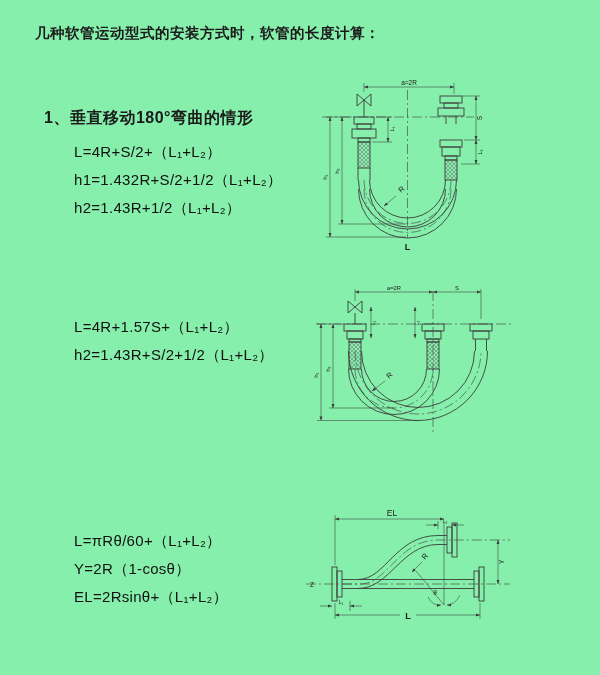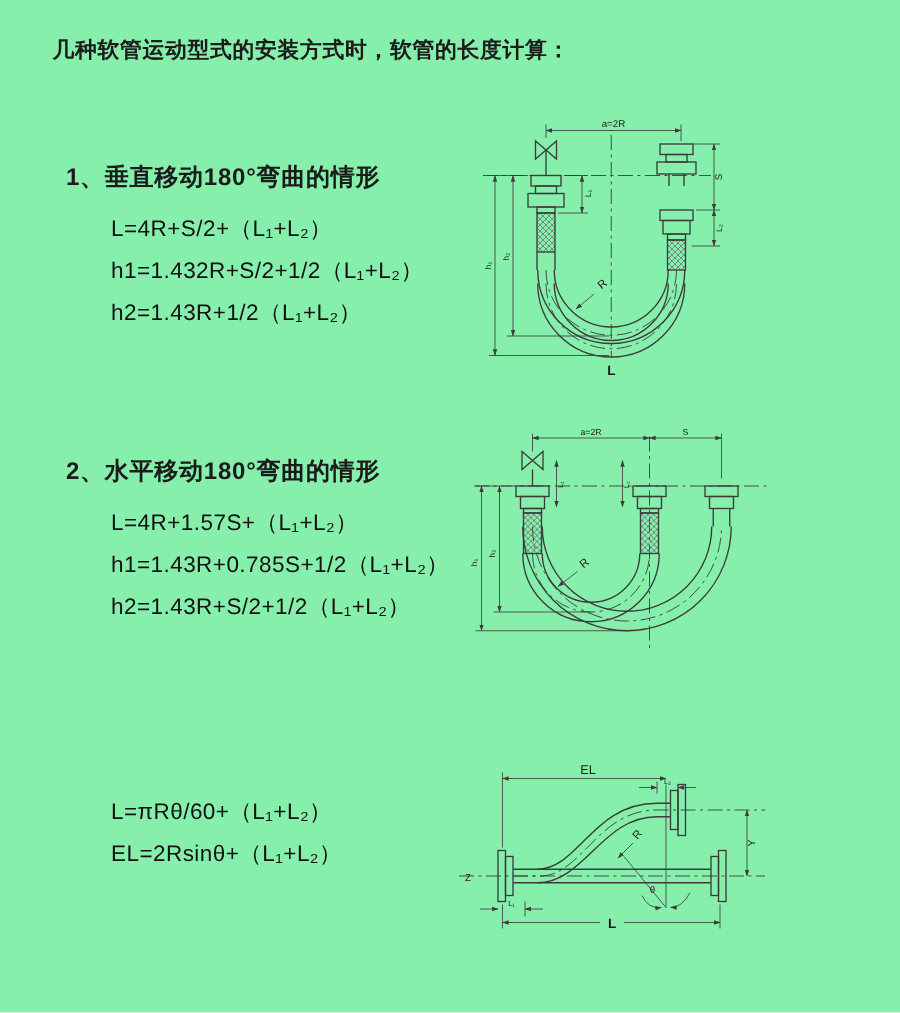--- a/index.html
+++ b/index.html
@@ -27,31 +27,30 @@
   <div class="section sec1">
     <div class="sec-heading">1、垂直移动180°弯曲的情形</div>
     <div class="formulas">
       <div class="formula">L=4R+S/2+（L₁+L₂）</div>
       <div class="formula">h1=1.432R+S/2+1/2（L₁+L₂）</div>
       <div class="formula">h2=1.43R+1/2（L₁+L₂）</div>
     </div>
   </div>
 
   <div class="section sec2">
-    <div class="sec-heading">2、水平移动180°弯曲的情形</div>
     <div class="formulas">
       <div class="formula">L=4R+1.57S+（L₁+L₂）</div>
-      <div class="formula">h1=1.43R+0.785S+1/2（L₁+L₂）</div>
       <div class="formula">h2=1.43R+S/2+1/2（L₁+L₂）</div>
     </div>
   </div>
 
   <div class="section sec3">
     <div class="formulas">
       <div class="formula">L=πRθ/60+（L₁+L₂）</div>
+      <div class="formula">Y=2R（1-cosθ）</div>
       <div class="formula">EL=2Rsinθ+（L₁+L₂）</div>
     </div>
   </div>
 
   <svg class="diag" style="left:308px;top:74px" width="272" height="182" viewBox="0 0 272 182">
     <defs>
       <marker id="d1a" viewBox="0 0 8 8" refX="7.5" refY="4" markerWidth="8" markerHeight="8" orient="auto-start-reverse">
         <path d="M0,1.3 L8,4 L0,6.7 Z" fill="#3c3c3c"></path>
       </marker>
       <pattern id="d1h" width="4" height="4" patternUnits="userSpaceOnUse">

